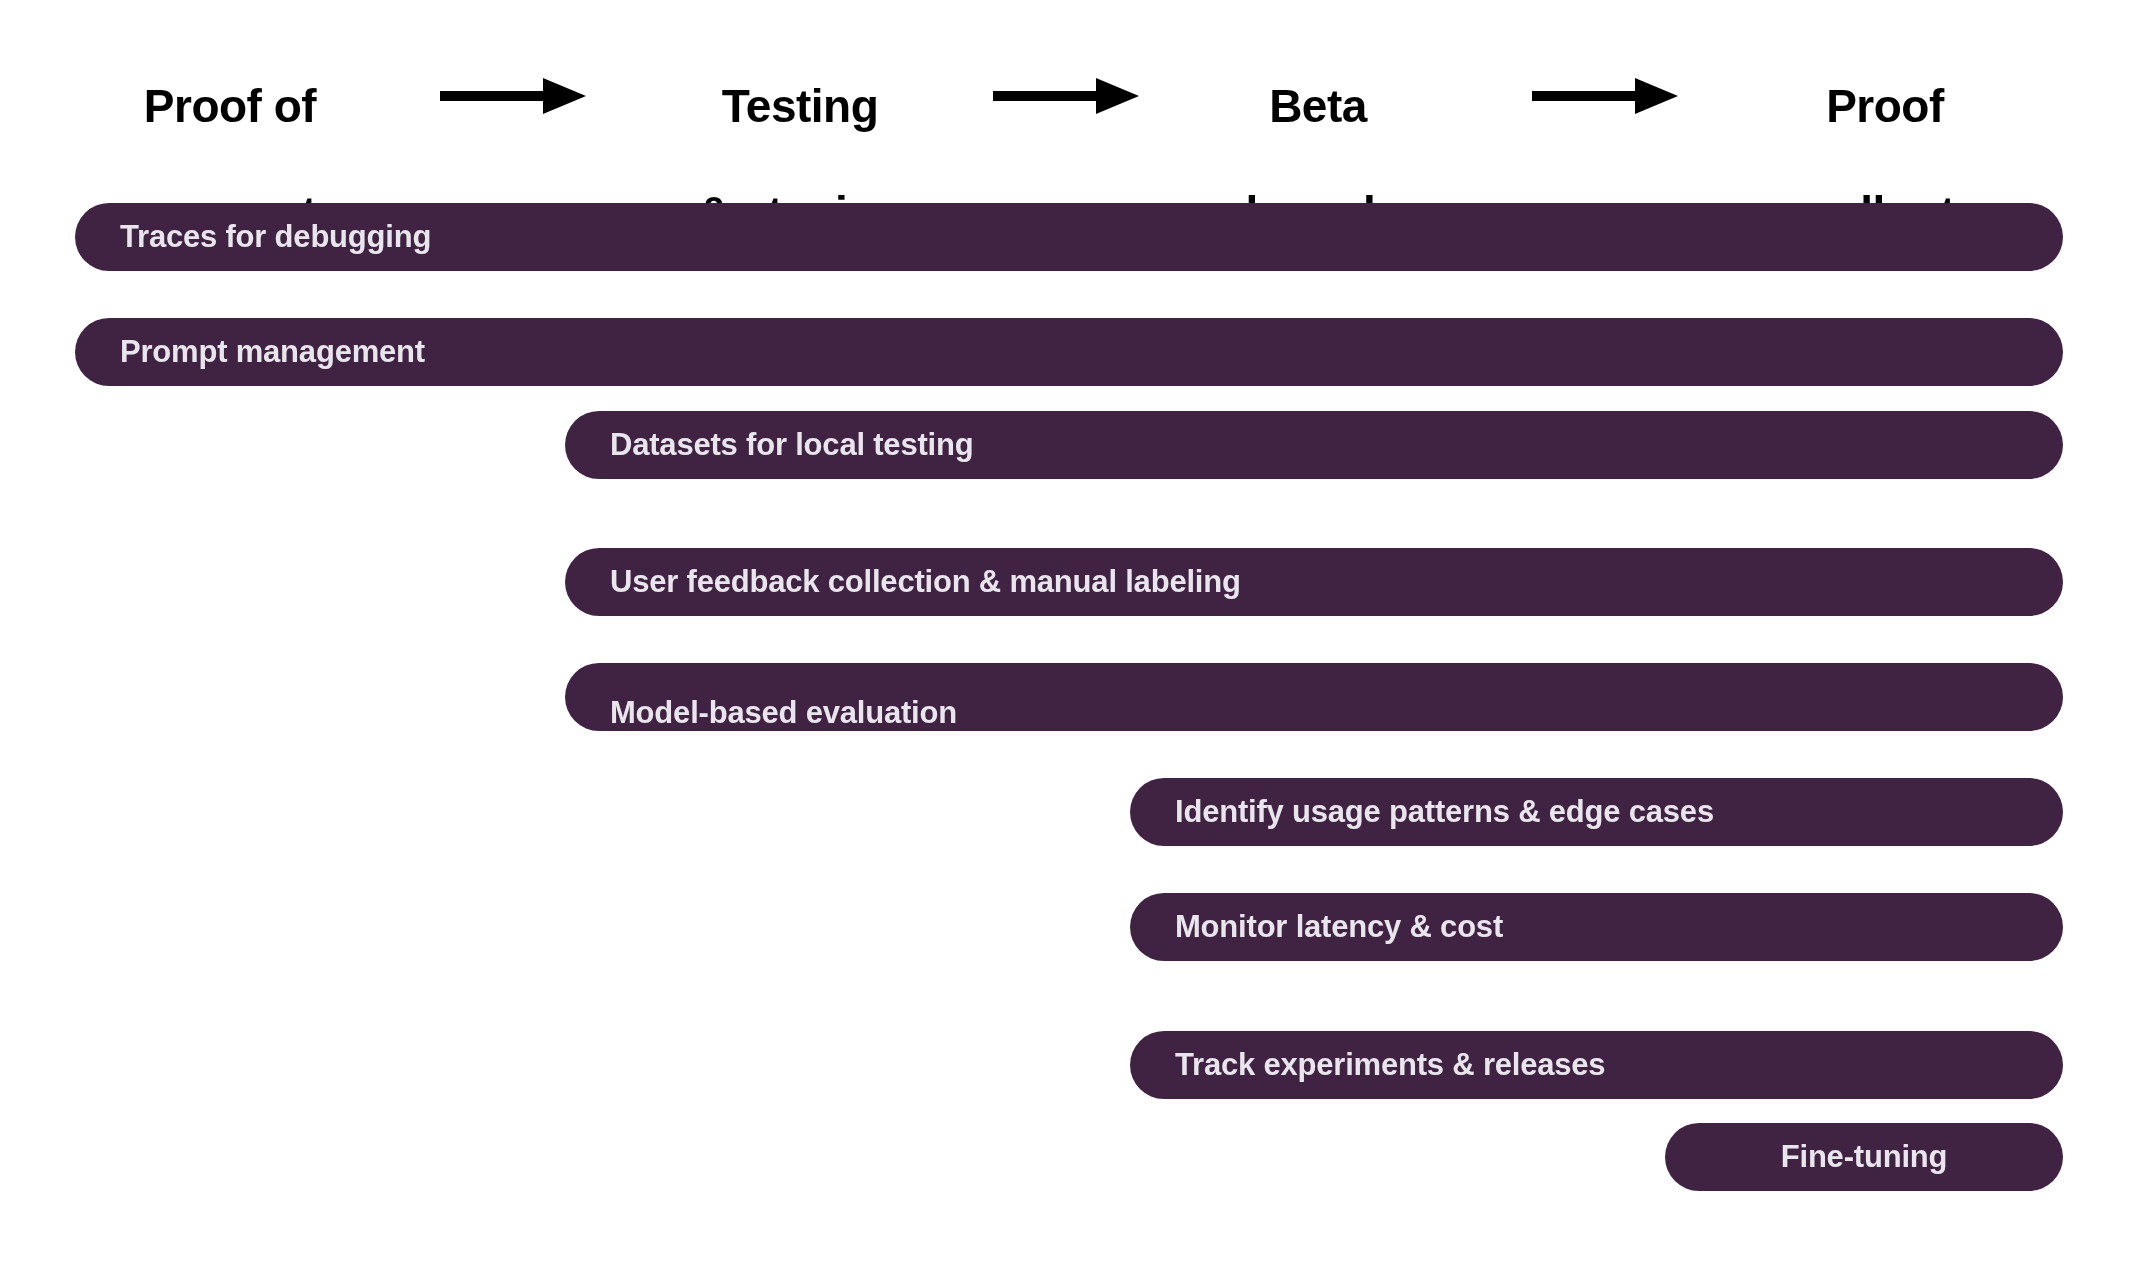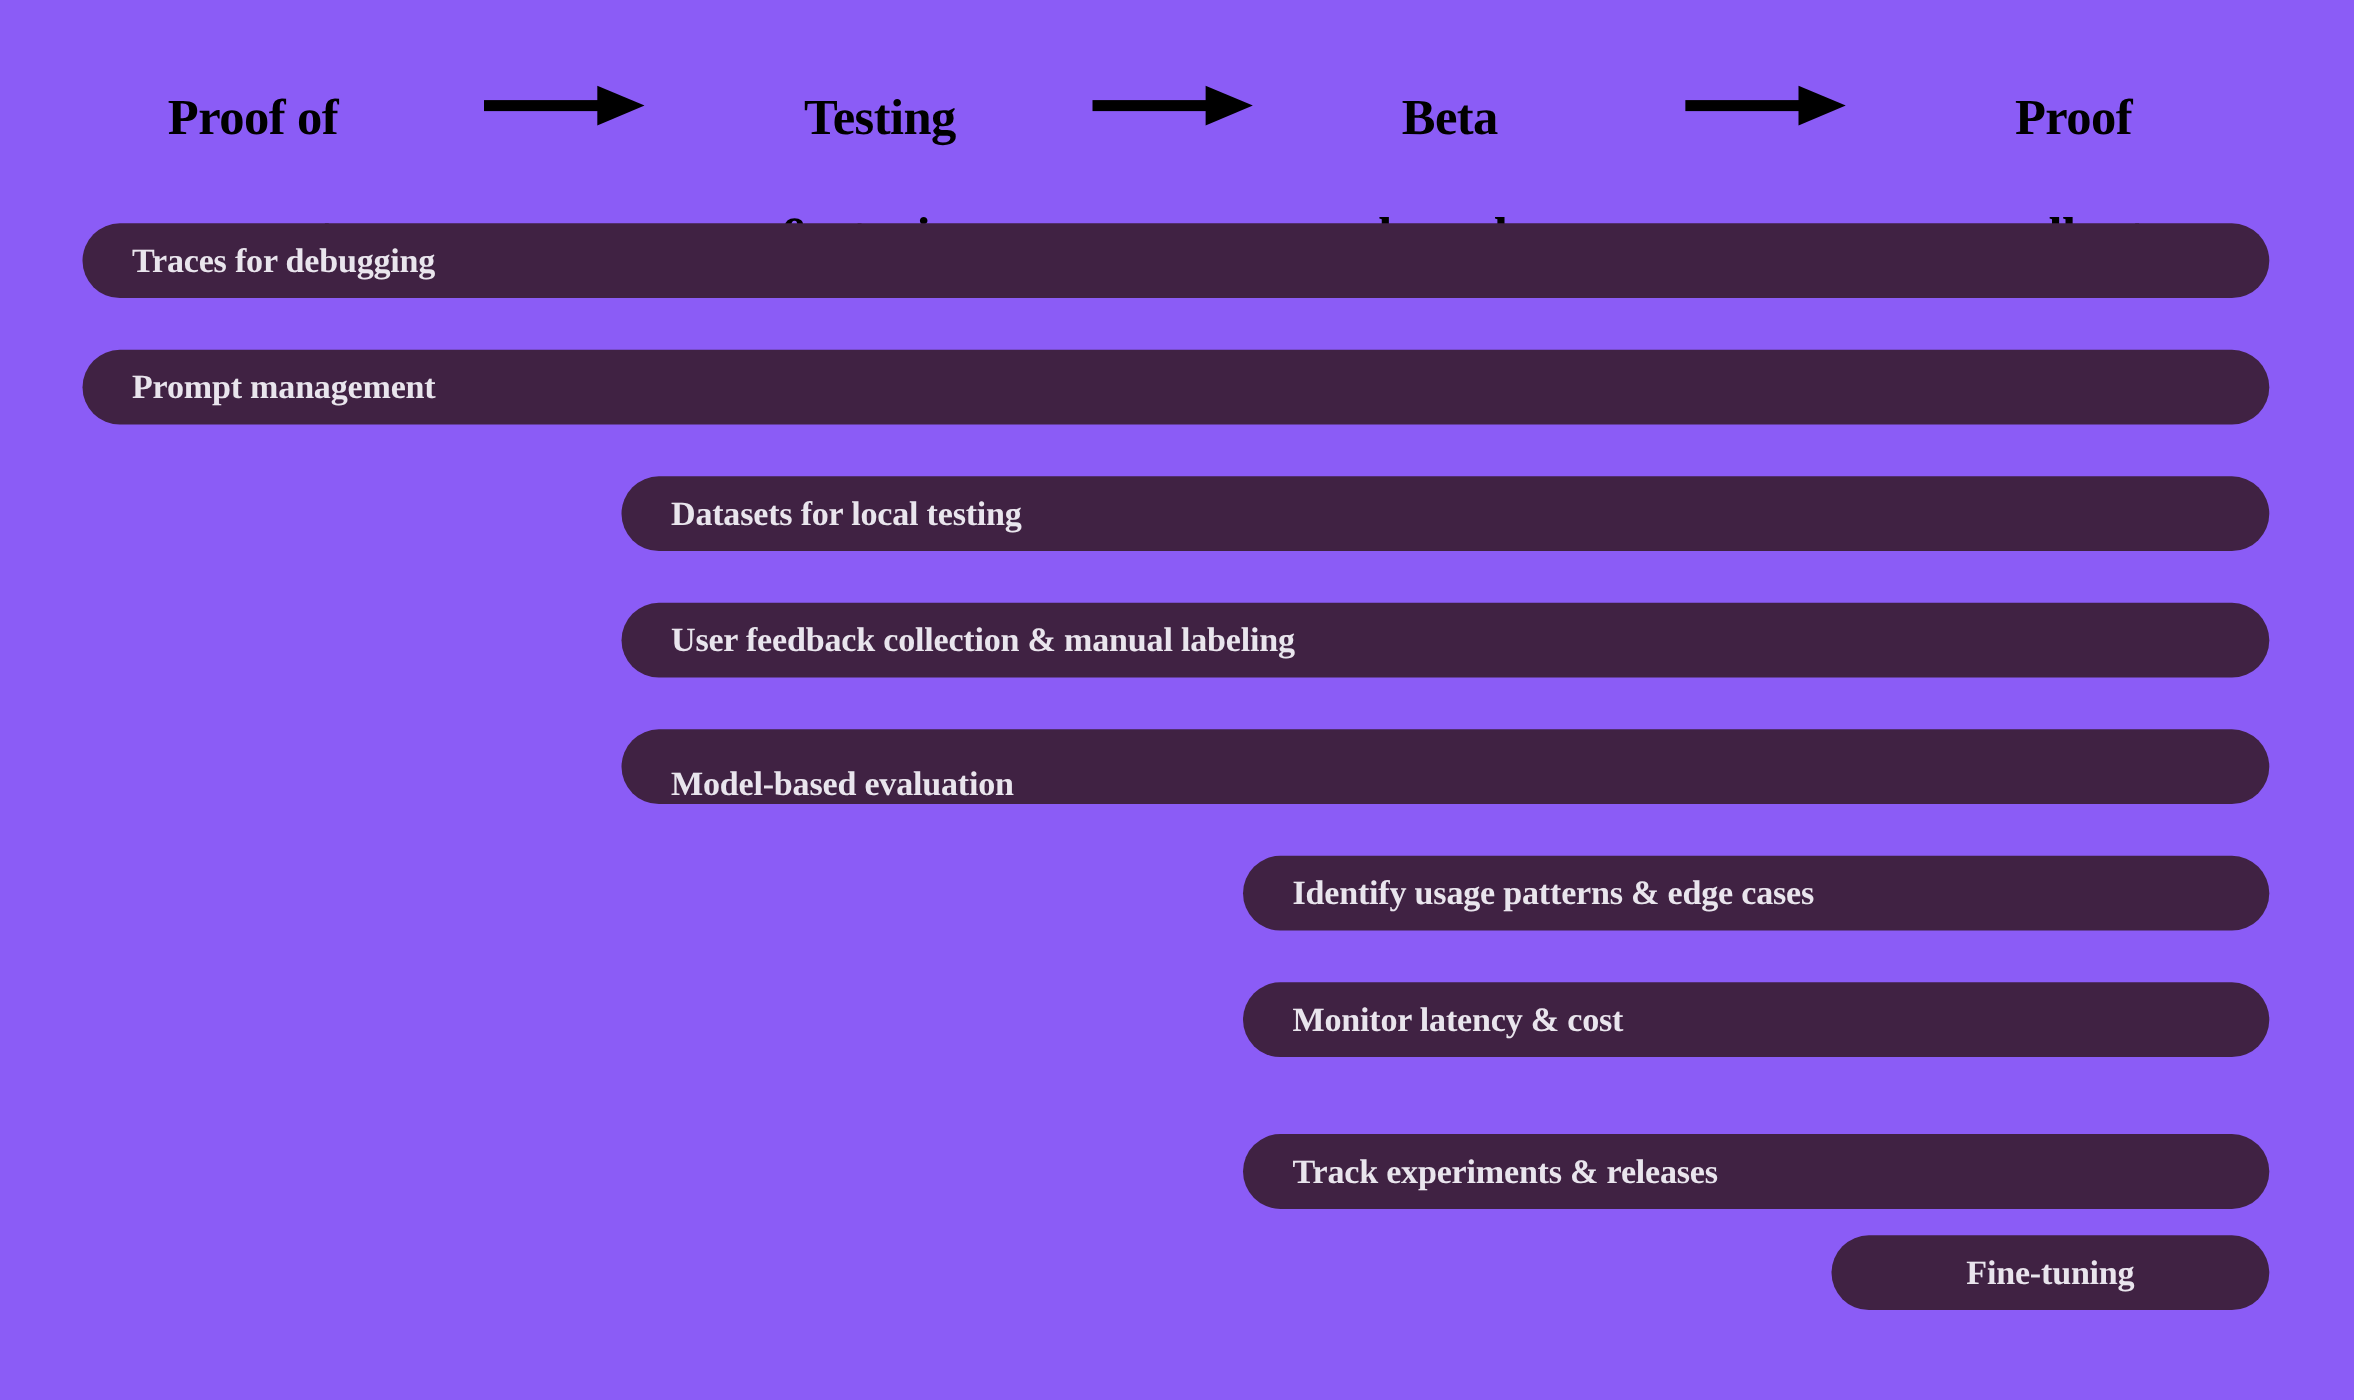--- a/index.html
+++ b/index.html
@@ -12,22 +12,21 @@
     height: 1273px;
     background: #4c6670;
     font-family: "Liberation Sans", sans-serif;
     overflow: hidden;
   }
 
   #canvas {
     position: relative;
     width: 2140px;
     height: 1273px;
-    background: #8b5cf6;
-    font-family: Liberation Serif, serif;
+    background: #ffffff;
   }
 
   
   .stage-header {
     position: absolute;
     top: 12px;
     left: 0;
     width: 2140px;
     height: 160px;
   }
@@ -141,21 +140,21 @@
   <div>
 
     <div class="pill align-left" style="left:75px; top:203px; width:1988px;">
       <span class="pill-label">Traces for debugging</span>
     </div>
 
     <div class="pill align-left" style="left:75px; top:318px; width:1988px;">
       <span class="pill-label">Prompt management</span>
     </div>
 
-    <div class="pill align-left" style="left:565px; top:433px; width:1498px;">
+    <div class="pill align-left" style="left:565px; top:411px; width:1498px;">
       <span class="pill-label">Datasets for local testing</span>
     </div>
 
     <div class="pill align-left" style="left:565px; top:548px; width:1498px;">
       <span class="pill-label">User feedback collection &amp; manual labeling</span>
     </div>
 
     <div class="pill align-left" style="left:565px; top:663px; width:1498px;align-items:flex-end;">
       <span class="pill-label">Model-based evaluation</span>
     </div>

